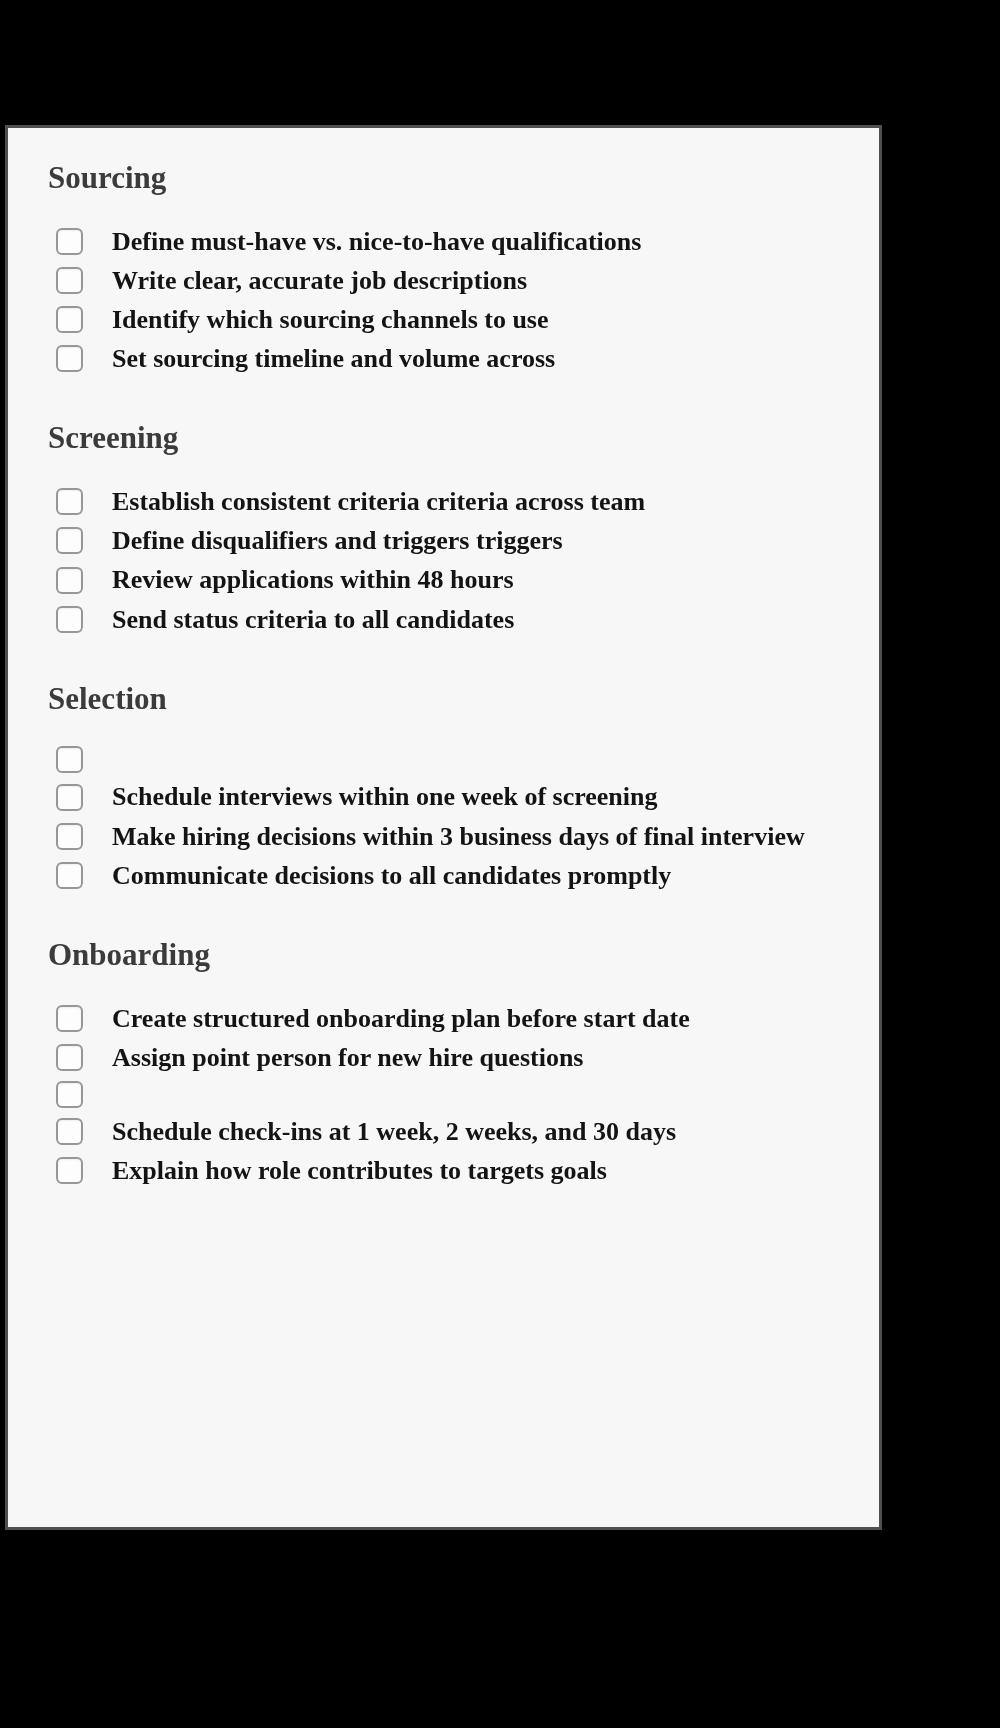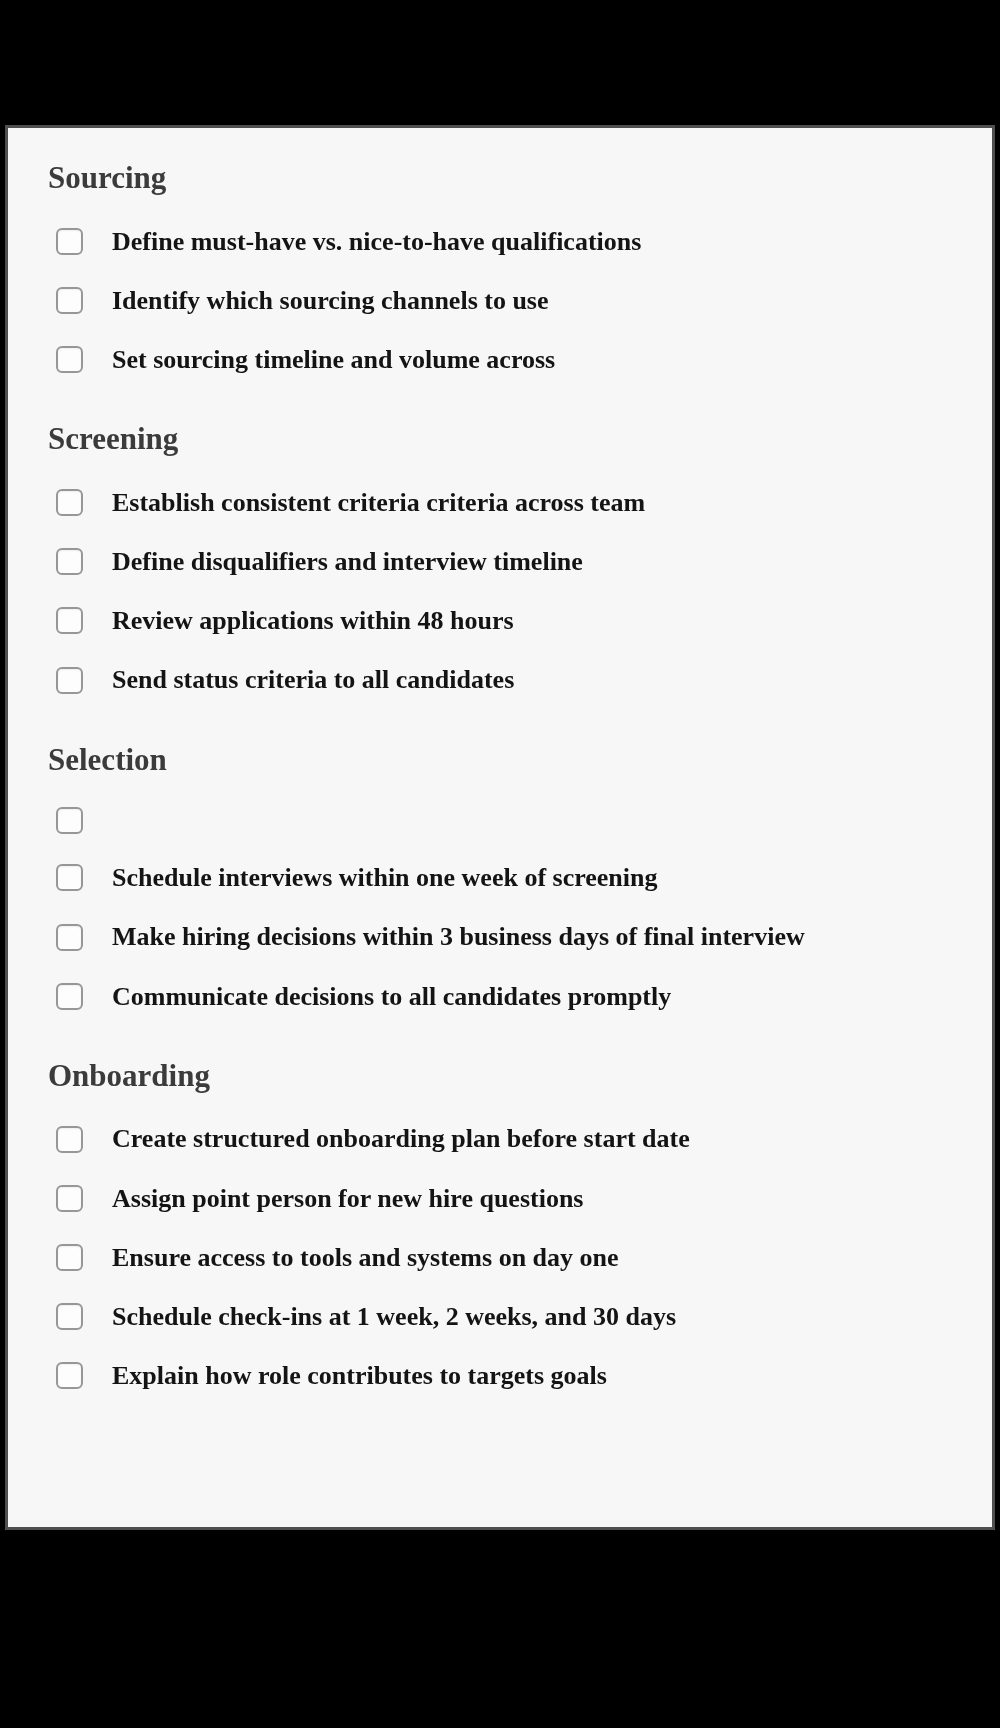--- a/index.html
+++ b/index.html
@@ -20,41 +20,41 @@
     width: 1000px;
     height: 1728px;
     background: var(--page-bg);
     position: relative;
     font-family: "Liberation Serif", "DejaVu Serif", serif;
   }
   .panel {
     position: absolute;
     left: 5px;
     top: 125px;
-    width: 990px;
+    width: 877px;
     height: 1405px;
     background: var(--panel-bg);
     border: 3px solid var(--panel-border);
     padding: 18px 40px 20px 40px;
     overflow: hidden;
   }
   .section-title {
     font-size: 31px;
     font-weight: 700;
     color: var(--heading-color);
     margin: 46px 0 30px 0;
     line-height: 1.15;
   }
   .section:first-child .section-title {
     margin-top: 14px;
   }
   .item {
     display: flex;
     align-items: center;
-    margin: 28px 0;
+    margin: 8px 0;
     font-family: Liberation Serif, serif;
   }
   .checkbox {
     flex: 0 0 auto;
     width: 27px;
     height: 27px;
     border: 2px solid var(--checkbox-border);
     border-radius: 6px;
     background: var(--checkbox-bg);
     margin-left: 8px;
@@ -75,37 +75,41 @@
 <div class="panel">
 
   <div class="section">
     <h2 class="section-title">Sourcing</h2>
     <div class="item">
       <span class="checkbox"></span>
       <span class="label">Define must-have vs. nice-to-have qualifications</span>
     </div>
     <div class="item">
       <span class="checkbox"></span>
+      <span class="label">Write clear, accurate job descriptions</span>
+    </div>
+    <div class="item">
+      <span class="checkbox"></span>
       <span class="label">Identify which sourcing channels to use</span>
     </div>
     <div class="item">
       <span class="checkbox"></span>
       <span class="label">Set sourcing timeline and volume across</span>
     </div>
   </div>
 
   <div class="section">
     <h2 class="section-title">Screening</h2>
     <div class="item">
       <span class="checkbox"></span>
       <span class="label">Establish consistent criteria criteria across team</span>
     </div>
     <div class="item">
       <span class="checkbox"></span>
-      <span class="label">Define disqualifiers and interview timeline</span>
+      <span class="label">Define disqualifiers and triggers triggers</span>
     </div>
     <div class="item">
       <span class="checkbox"></span>
       <span class="label">Review applications within 48 hours</span>
     </div>
     <div class="item">
       <span class="checkbox"></span>
       <span class="label">Send status criteria to all candidates</span>
     </div>
   </div>
@@ -134,21 +138,20 @@
     <div class="item">
       <span class="checkbox"></span>
       <span class="label">Create structured onboarding plan before start date</span>
     </div>
     <div class="item">
       <span class="checkbox"></span>
       <span class="label">Assign point person for new hire questions</span>
     </div>
     <div class="item">
       <span class="checkbox"></span>
-      <span class="label">Ensure access to tools and systems on day one</span>
     </div>
     <div class="item">
       <span class="checkbox"></span>
       <span class="label">Schedule check-ins at 1 week, 2 weeks, and 30 days</span>
     </div>
     <div class="item">
       <span class="checkbox"></span>
       <span class="label">Explain how role contributes to targets goals</span>
     </div>
   </div>

